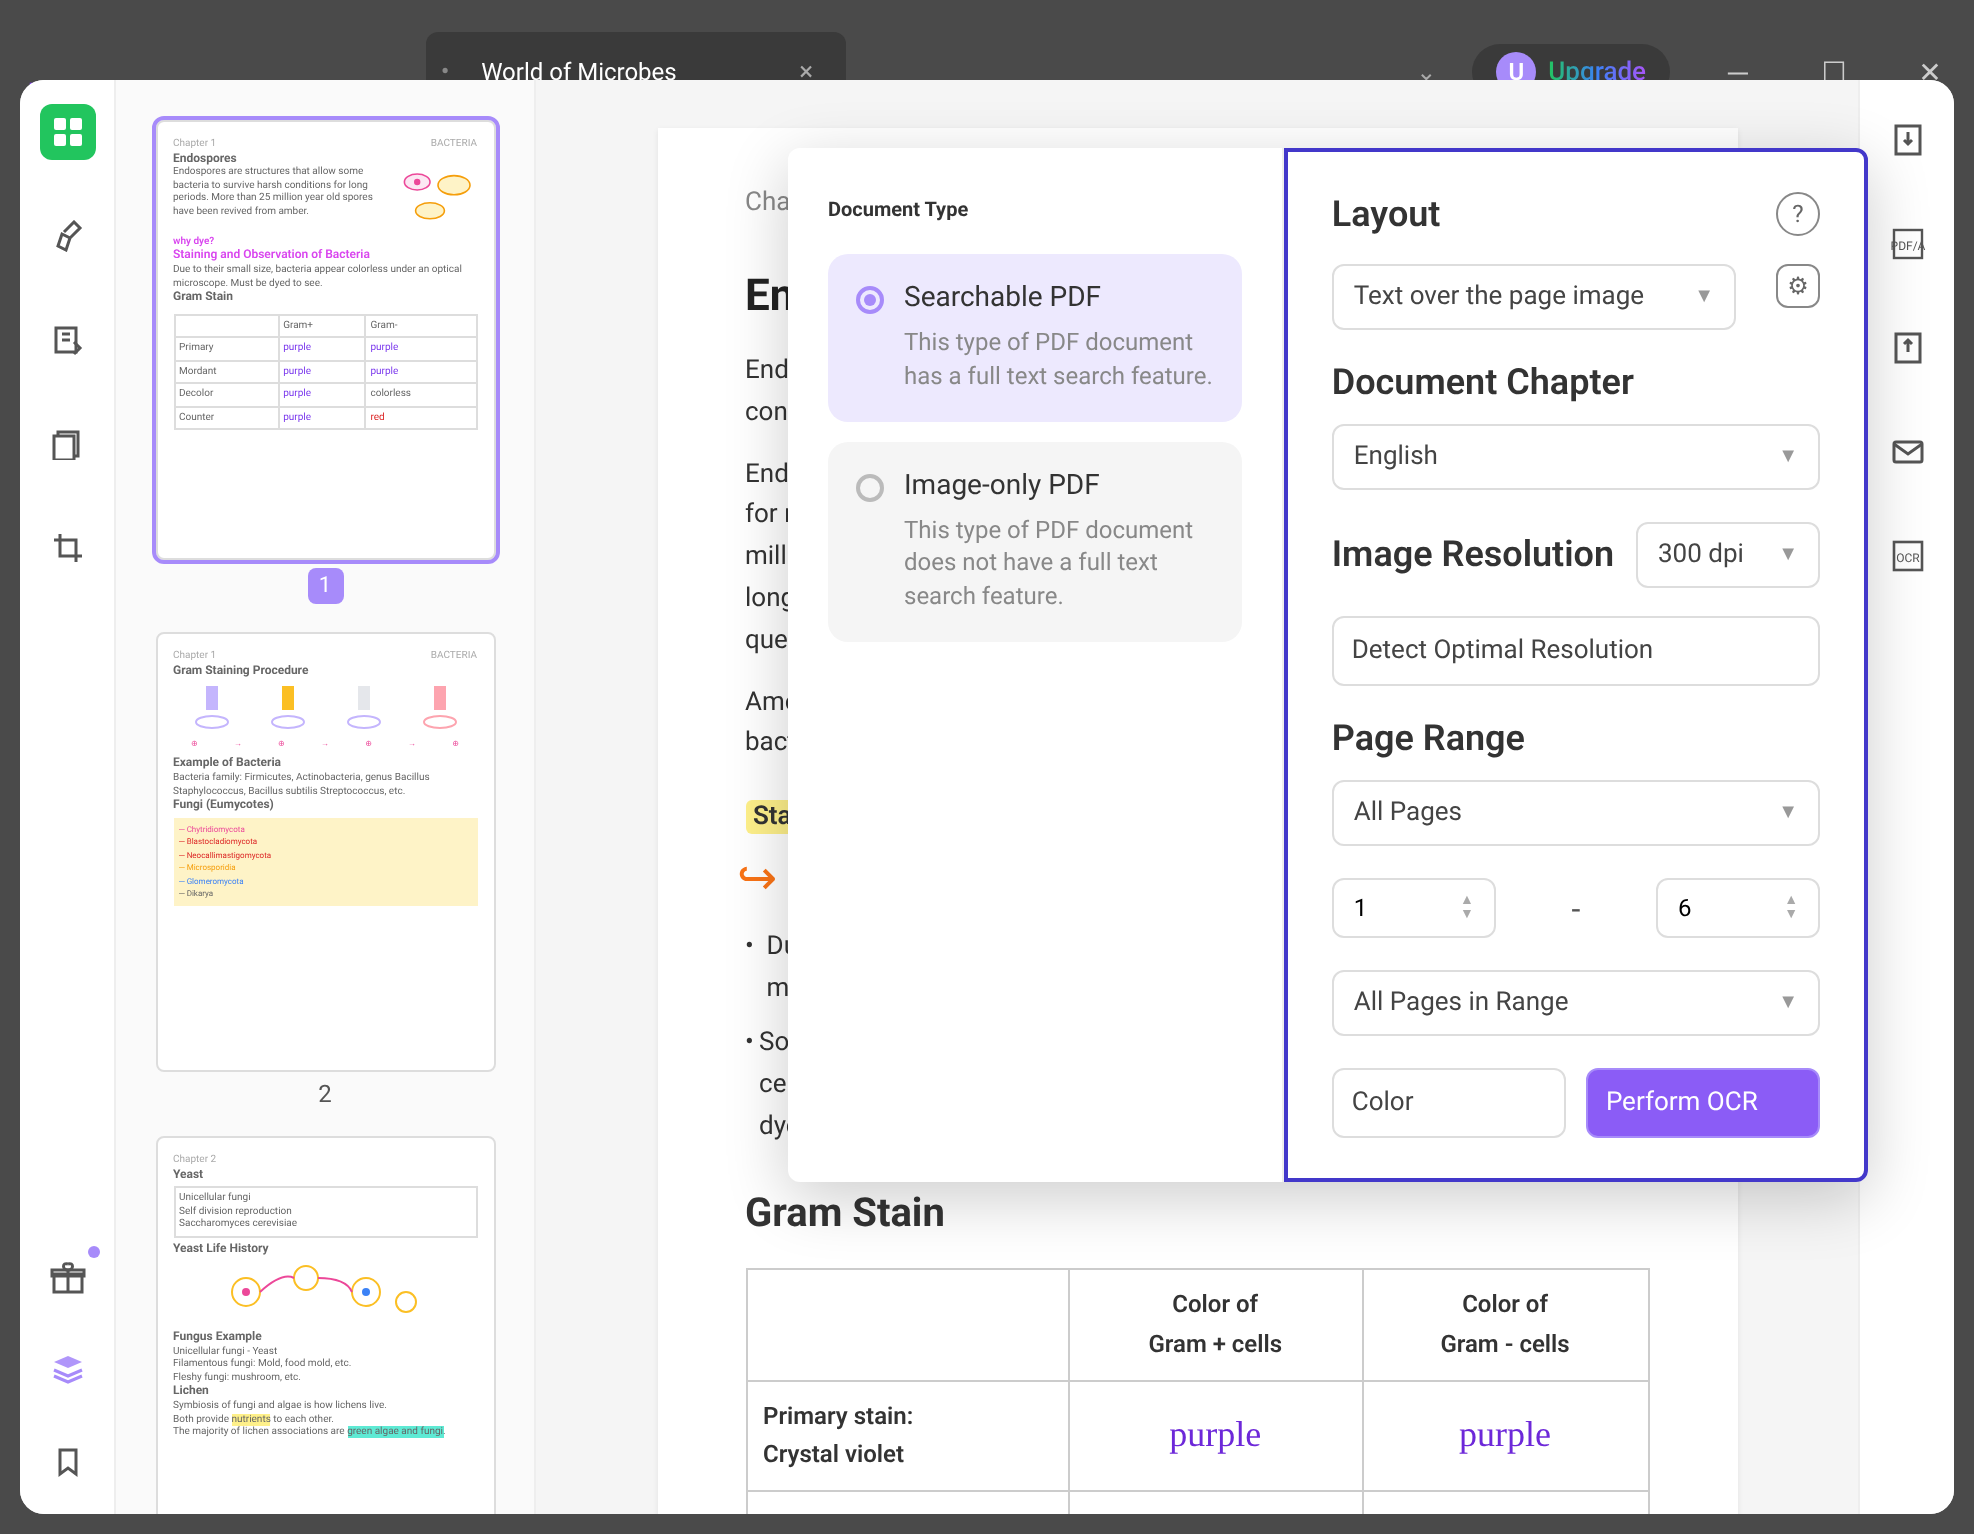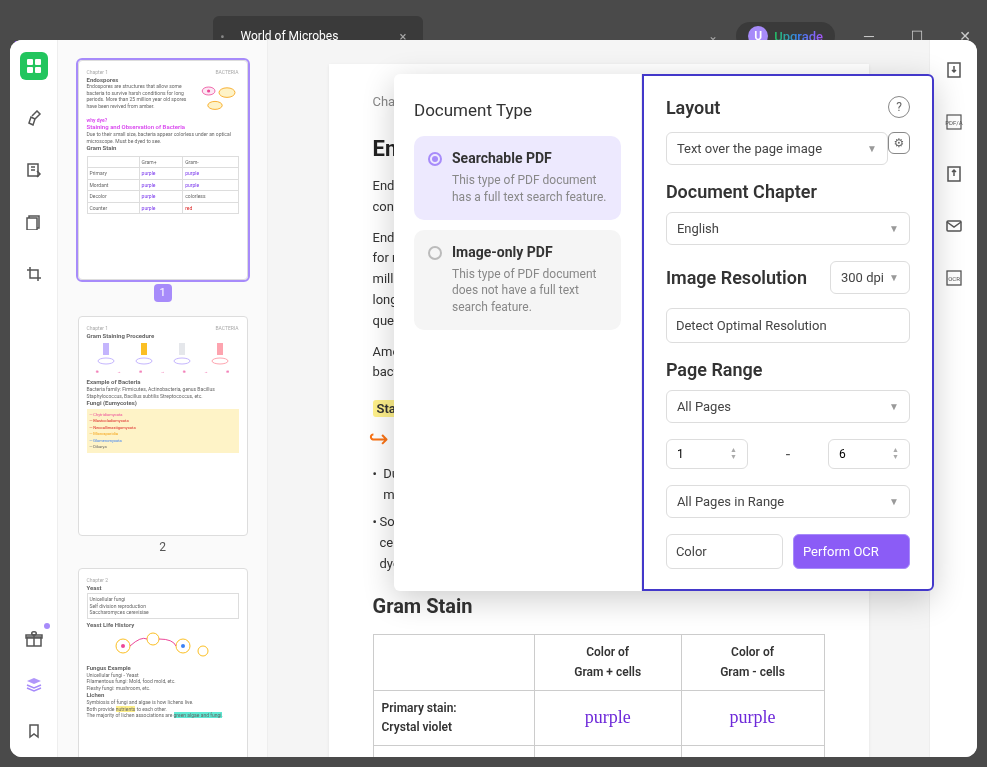--- a/index.html
+++ b/index.html
@@ -41,28 +41,28 @@
 .bul .dot{width:14px}
 .tbl{border-collapse:collapse;width:100%;margin-top:12px;font-size:12px}
 .tbl th,.tbl td{border:1px solid #ccc;padding:8px;text-align:center}
 .tbl th{font-weight:600}
 .cursive{font-family:cursive;color:#6d28d9;font-size:18px}
 .swirl{color:#f97316;font-size:24px;margin-left:-4px}
 .right-rail{width:48px;background:#fff;border-left:1px solid #eee;display:flex;flex-direction:column;align-items:center;padding-top:16px;gap:24px}
 .modal{position:absolute;top:34px;left:384px;width:540px;background:#fff;border-radius:6px;box-shadow:0 8px 32px rgba(0,0,0,.2);display:flex;z-index:10}
 .modal-left{flex:1;padding:26px 20px 20px;border-right:1px solid #eee}
 .modal-right{flex:1.18;padding:20px 22px;border:2px solid #4338ca;border-radius:0 6px 6px 0}
-.sec-title{font-size:17px;font-weight:400;color:#333;margin-bottom:16px}
+.sec-title{font-size:10px;font-weight:700;color:#333;margin-bottom:16px}
 .opt{border-radius:10px;padding:14px 14px 14px 38px;margin-bottom:10px;position:relative;cursor:pointer}
 .opt.sel{background:#ede9fe}
 .opt.unsel{background:#f5f5f5}
 .opt .radio{position:absolute;left:14px;top:16px;width:14px;height:14px;border-radius:50%;border:2px solid #a78bfa}
 .opt.sel .radio::after{content:"";position:absolute;inset:2px;background:#a78bfa;border-radius:50%}
 .opt.unsel .radio{border-color:#bbb}
-.opt-title{font-weight:700;color:#333;font-size:14px;margin-bottom:6px}
+.opt-title{font-weight:400;color:#333;font-size:14px;margin-bottom:6px}
 .opt-desc{font-size:12px;color:#888;line-height:1.4}
 .row{display:flex;align-items:center;gap:8px;margin-bottom:14px}
 .lbl{font-size:18px;font-weight:600;color:#333;flex:1}
 .help-ico,.gear-ico{width:22px;height:22px;border:1.5px solid #888;border-radius:50%;display:flex;align-items:center;justify-content:center;font-size:12px;color:#666;cursor:pointer}
 .gear-ico{border-radius:6px}
 .sel-box{border:1px solid #ddd;border-radius:6px;padding:8px 10px;font-size:13px;color:#444;display:flex;align-items:center;cursor:pointer;margin-bottom:16px}
 .sel-box .caret{margin-left:auto;color:#999;font-size:10px}
 .btn{border:1px solid #ddd;border-radius:6px;padding:9px;font-size:13px;color:#444;text-align:left;cursor:pointer;background:#fff}
 .btn-row{display:flex;gap:10px;margin-top:10px}
 .btn-row .btn{flex:1}
@@ -368,35 +368,35 @@
         <div class="radio"></div>
         <div class="opt-title">Image-only PDF</div>
         <div class="opt-desc">This type of PDF document does not have a full text search feature.</div>
       </div>
     </div>
     <div class="modal-right">
       <div class="row">
         <div class="lbl">Layout</div>
         <div class="help-ico">?</div>
       </div>
-      <div style="display:flex;gap:0;margin-bottom:16px">
+      <div style="display:flex;gap:20px;margin-bottom:16px">
         <div class="sel-box" style="flex:1;margin-bottom:0">
           <span>Text over the page image</span>
             <span class="caret">▼</span>
         </div>
         <div class="gear-ico">⚙</div>
       </div>
       <div class="lbl" style="margin-bottom:10px">Document Chapter</div>
       <div class="sel-box">
         <span>English</span>
           <span class="caret">▼</span>
       </div>
       <div class="row">
         <div class="lbl">Image Resolution</div>
-        <div class="sel-box" style="margin:0;width:80px">
+        <div class="sel-box" style="margin:0;width:92px">
           <span>300 dpi</span>
             <span class="caret">▼</span>
         </div>
       </div>
       <div class="btn" style="margin-bottom:16px">Detect Optimal Resolution</div>
       <div class="lbl" style="margin-bottom:10px">Page Range</div>
       <div class="sel-box">
         <span>All Pages</span>
           <span class="caret">▼</span>
       </div>

